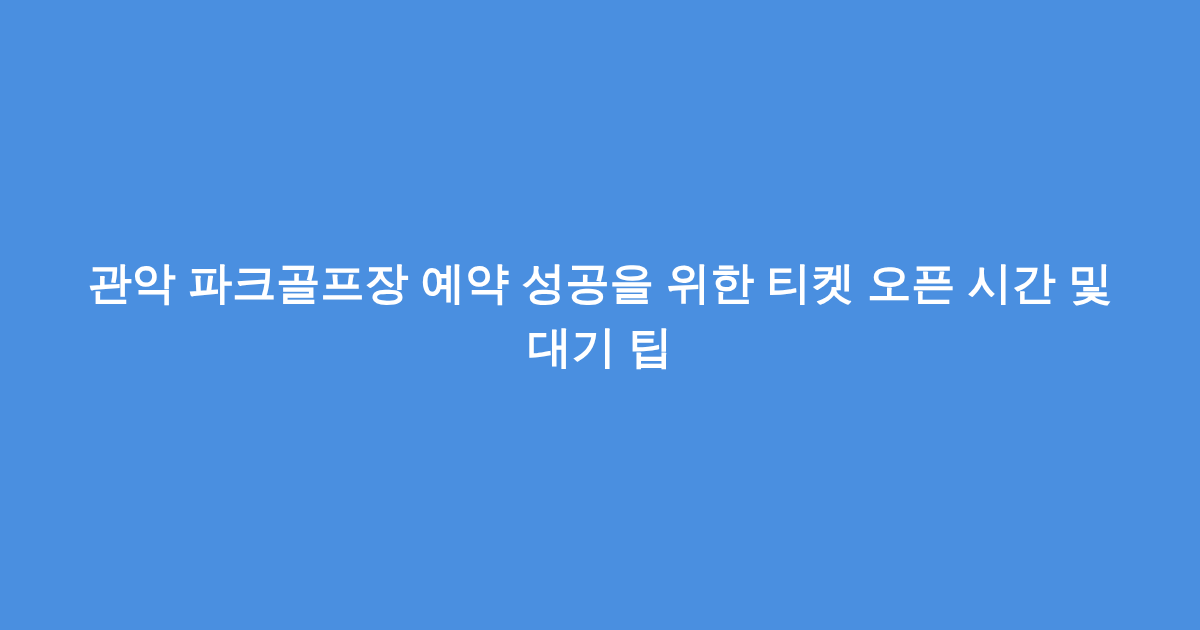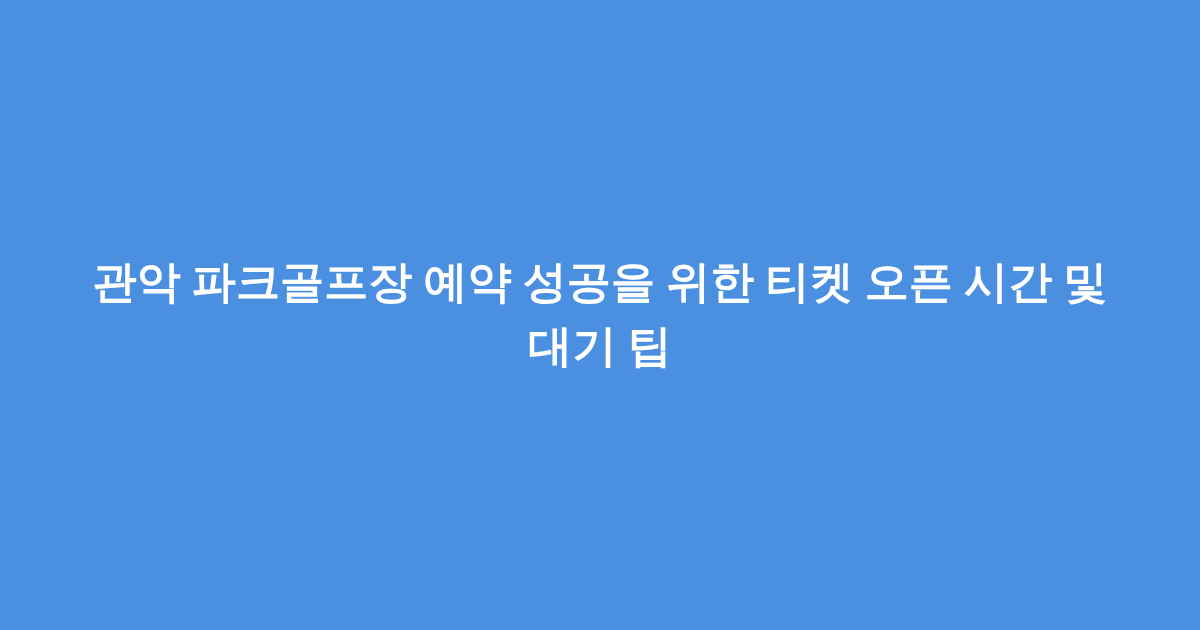--- a/index.html
+++ b/index.html
@@ -32,21 +32,21 @@
   .headline-block {
     width: 1080px;
     margin: 0 auto;
     text-align: center;
   }
 
   .headline {
     margin: 0;
     padding: 0;
     color: #ffffff;
-    font-family: Liberation Serif, serif;
+    font-family: Liberation Sans, sans-serif;
     font-size: 44px;
     font-weight: 700;
     line-height: 64px;
     letter-spacing: 0.1px;
     word-break: keep-all;
     white-space: normal;
     text-align: center;
     -webkit-font-smoothing: antialiased;
   }
 </style>

